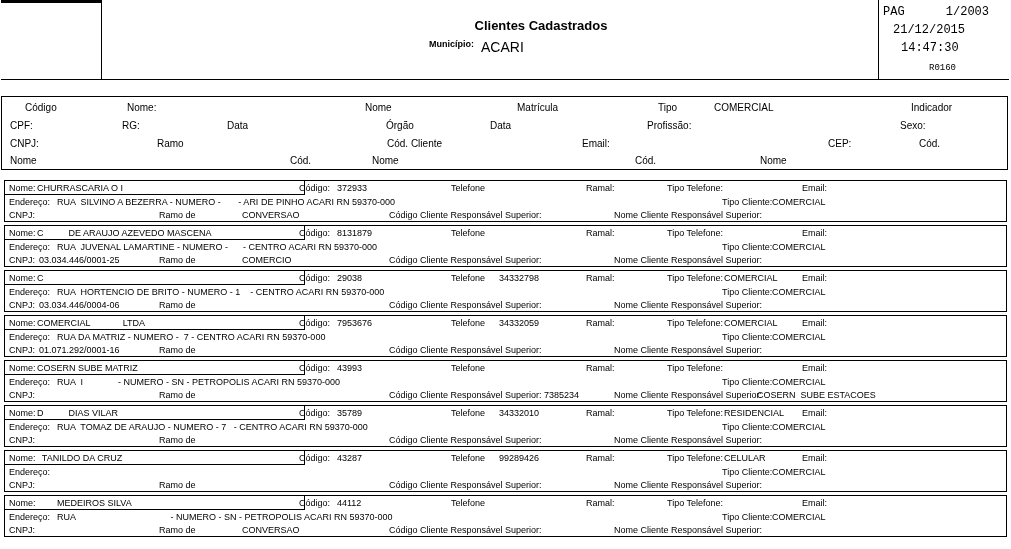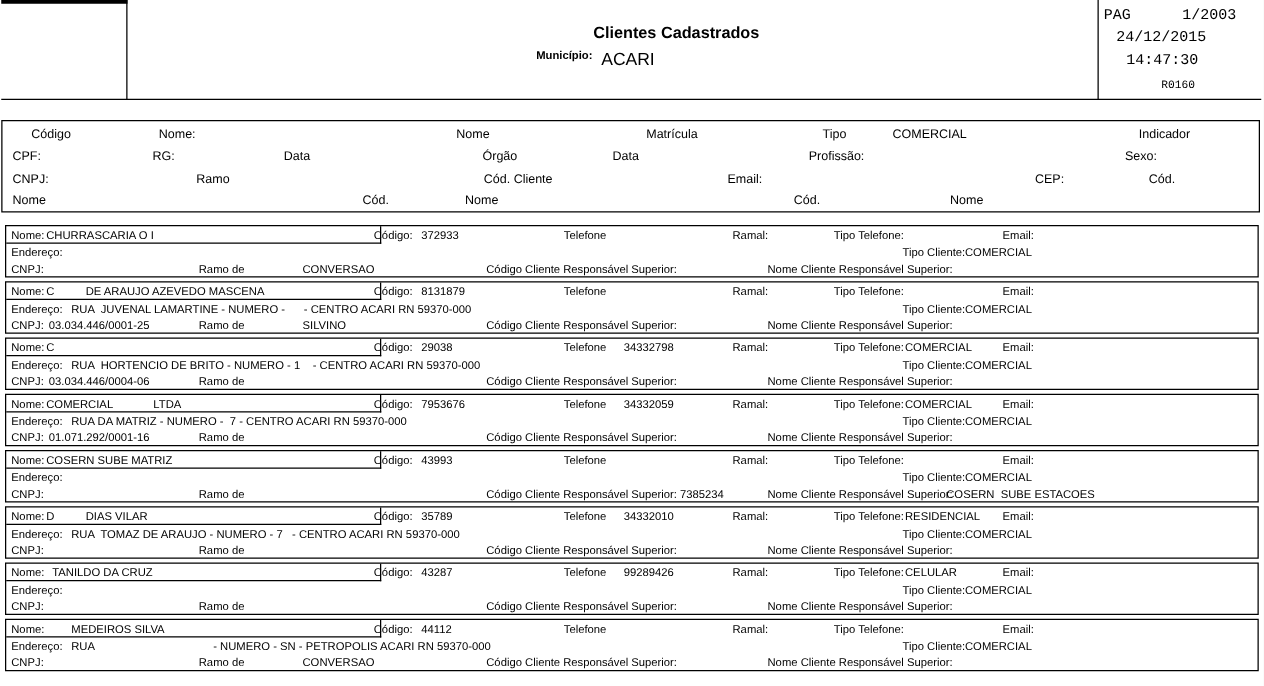--- a/index.html
+++ b/index.html
@@ -42,21 +42,21 @@
 <div class="page">
 
   <div class="hdr">
     <div class="hdr-logo"></div>
     <div class="report-title">Clientes Cadastrados</div>
     <span class="muni-label">Município:</span>
     <span class="muni-value">ACARI</span>
     <div class="hdr-right">
       <span class="pag-label">PAG</span>
       <span class="pag-value">1/2003</span>
-      <span class="pag-date">24/12/2015</span>
+      <span class="pag-date">21/12/2015</span>
       <span class="pag-time">14:47:30</span>
       <span class="pag-code">R0160</span>
     </div>
   </div>
 
   <div class="lblbox">
     <span class="fr1" style="left:8px">Código</span>
     <span class="fr1" style="left:110px">Nome:</span>
     <span class="fr1" style="left:348px">Nome</span>
     <span class="fr1" style="left:500px">Matrícula</span>
@@ -94,20 +94,21 @@
     <span class="r1" style="left:446px">Telefone</span>
     <span class="r1" style="left:494px"></span>
     <span class="r1" style="left:581px">Ramal:</span>
     <span class="r1" style="left:611px"></span>
     <span class="r1" style="left:662px">Tipo Telefone:</span>
     <span class="r1" style="left:719px"></span>
     <span class="r1" style="left:797px">Email:</span>
     <span class="r1" style="left:827px"></span>
 
     <span class="r2" style="left:4px">Endereço:</span>
+    <span class="r2" style="left:52px">RUA  SILVINO A BEZERRA - NUMERO -       - ARI DE PINHO ACARI RN 59370-000</span>
     <span class="r2" style="left:717px">Tipo Cliente:</span>
     <span class="r2" style="left:767px">COMERCIAL</span>
 
     <span class="r3" style="left:4px">CNPJ:</span>
     <span class="r3" style="left:34px"></span>
     <span class="r3" style="left:154px">Ramo de</span>
     <span class="r3" style="left:237px">CONVERSAO</span>
     <span class="r3" style="left:384px">Código Cliente Responsável Superior:</span>
     <span class="r3" style="left:539px"></span>
     <span class="r3" style="left:609px">Nome Cliente Responsável Superior:</span>
@@ -130,21 +131,21 @@
     <span class="r1" style="left:827px"></span>
 
     <span class="r2" style="left:4px">Endereço:</span>
     <span class="r2" style="left:52px">RUA  JUVENAL LAMARTINE - NUMERO -      - CENTRO ACARI RN 59370-000</span>
     <span class="r2" style="left:717px">Tipo Cliente:</span>
     <span class="r2" style="left:767px">COMERCIAL</span>
 
     <span class="r3" style="left:4px">CNPJ:</span>
     <span class="r3" style="left:34px">03.034.446/0001-25</span>
     <span class="r3" style="left:154px">Ramo de</span>
-    <span class="r3" style="left:237px">SILVINO</span>
+    <span class="r3" style="left:237px">COMERCIO</span>
     <span class="r3" style="left:384px">Código Cliente Responsável Superior:</span>
     <span class="r3" style="left:539px"></span>
     <span class="r3" style="left:609px">Nome Cliente Responsável Superior:</span>
     <span class="r3" style="left:752px"></span>
   </div>
       <div class="rec">
     <div class="namebox">
       <span style="left:4px">Nome:</span>
       <span style="left:32px">C</span>
     </div>
@@ -213,20 +214,21 @@
     <span class="r1" style="left:446px">Telefone</span>
     <span class="r1" style="left:494px"></span>
     <span class="r1" style="left:581px">Ramal:</span>
     <span class="r1" style="left:611px"></span>
     <span class="r1" style="left:662px">Tipo Telefone:</span>
     <span class="r1" style="left:719px"></span>
     <span class="r1" style="left:797px">Email:</span>
     <span class="r1" style="left:827px"></span>
 
     <span class="r2" style="left:4px">Endereço:</span>
+    <span class="r2" style="left:52px">RUA  I              - NUMERO - SN - PETROPOLIS ACARI RN 59370-000</span>
     <span class="r2" style="left:717px">Tipo Cliente:</span>
     <span class="r2" style="left:767px">COMERCIAL</span>
 
     <span class="r3" style="left:4px">CNPJ:</span>
     <span class="r3" style="left:34px"></span>
     <span class="r3" style="left:154px">Ramo de</span>
     <span class="r3" style="left:237px"></span>
     <span class="r3" style="left:384px">Código Cliente Responsável Superior:</span>
     <span class="r3" style="left:539px">7385234</span>
     <span class="r3" style="left:609px">Nome Cliente Responsável Superior:</span>

